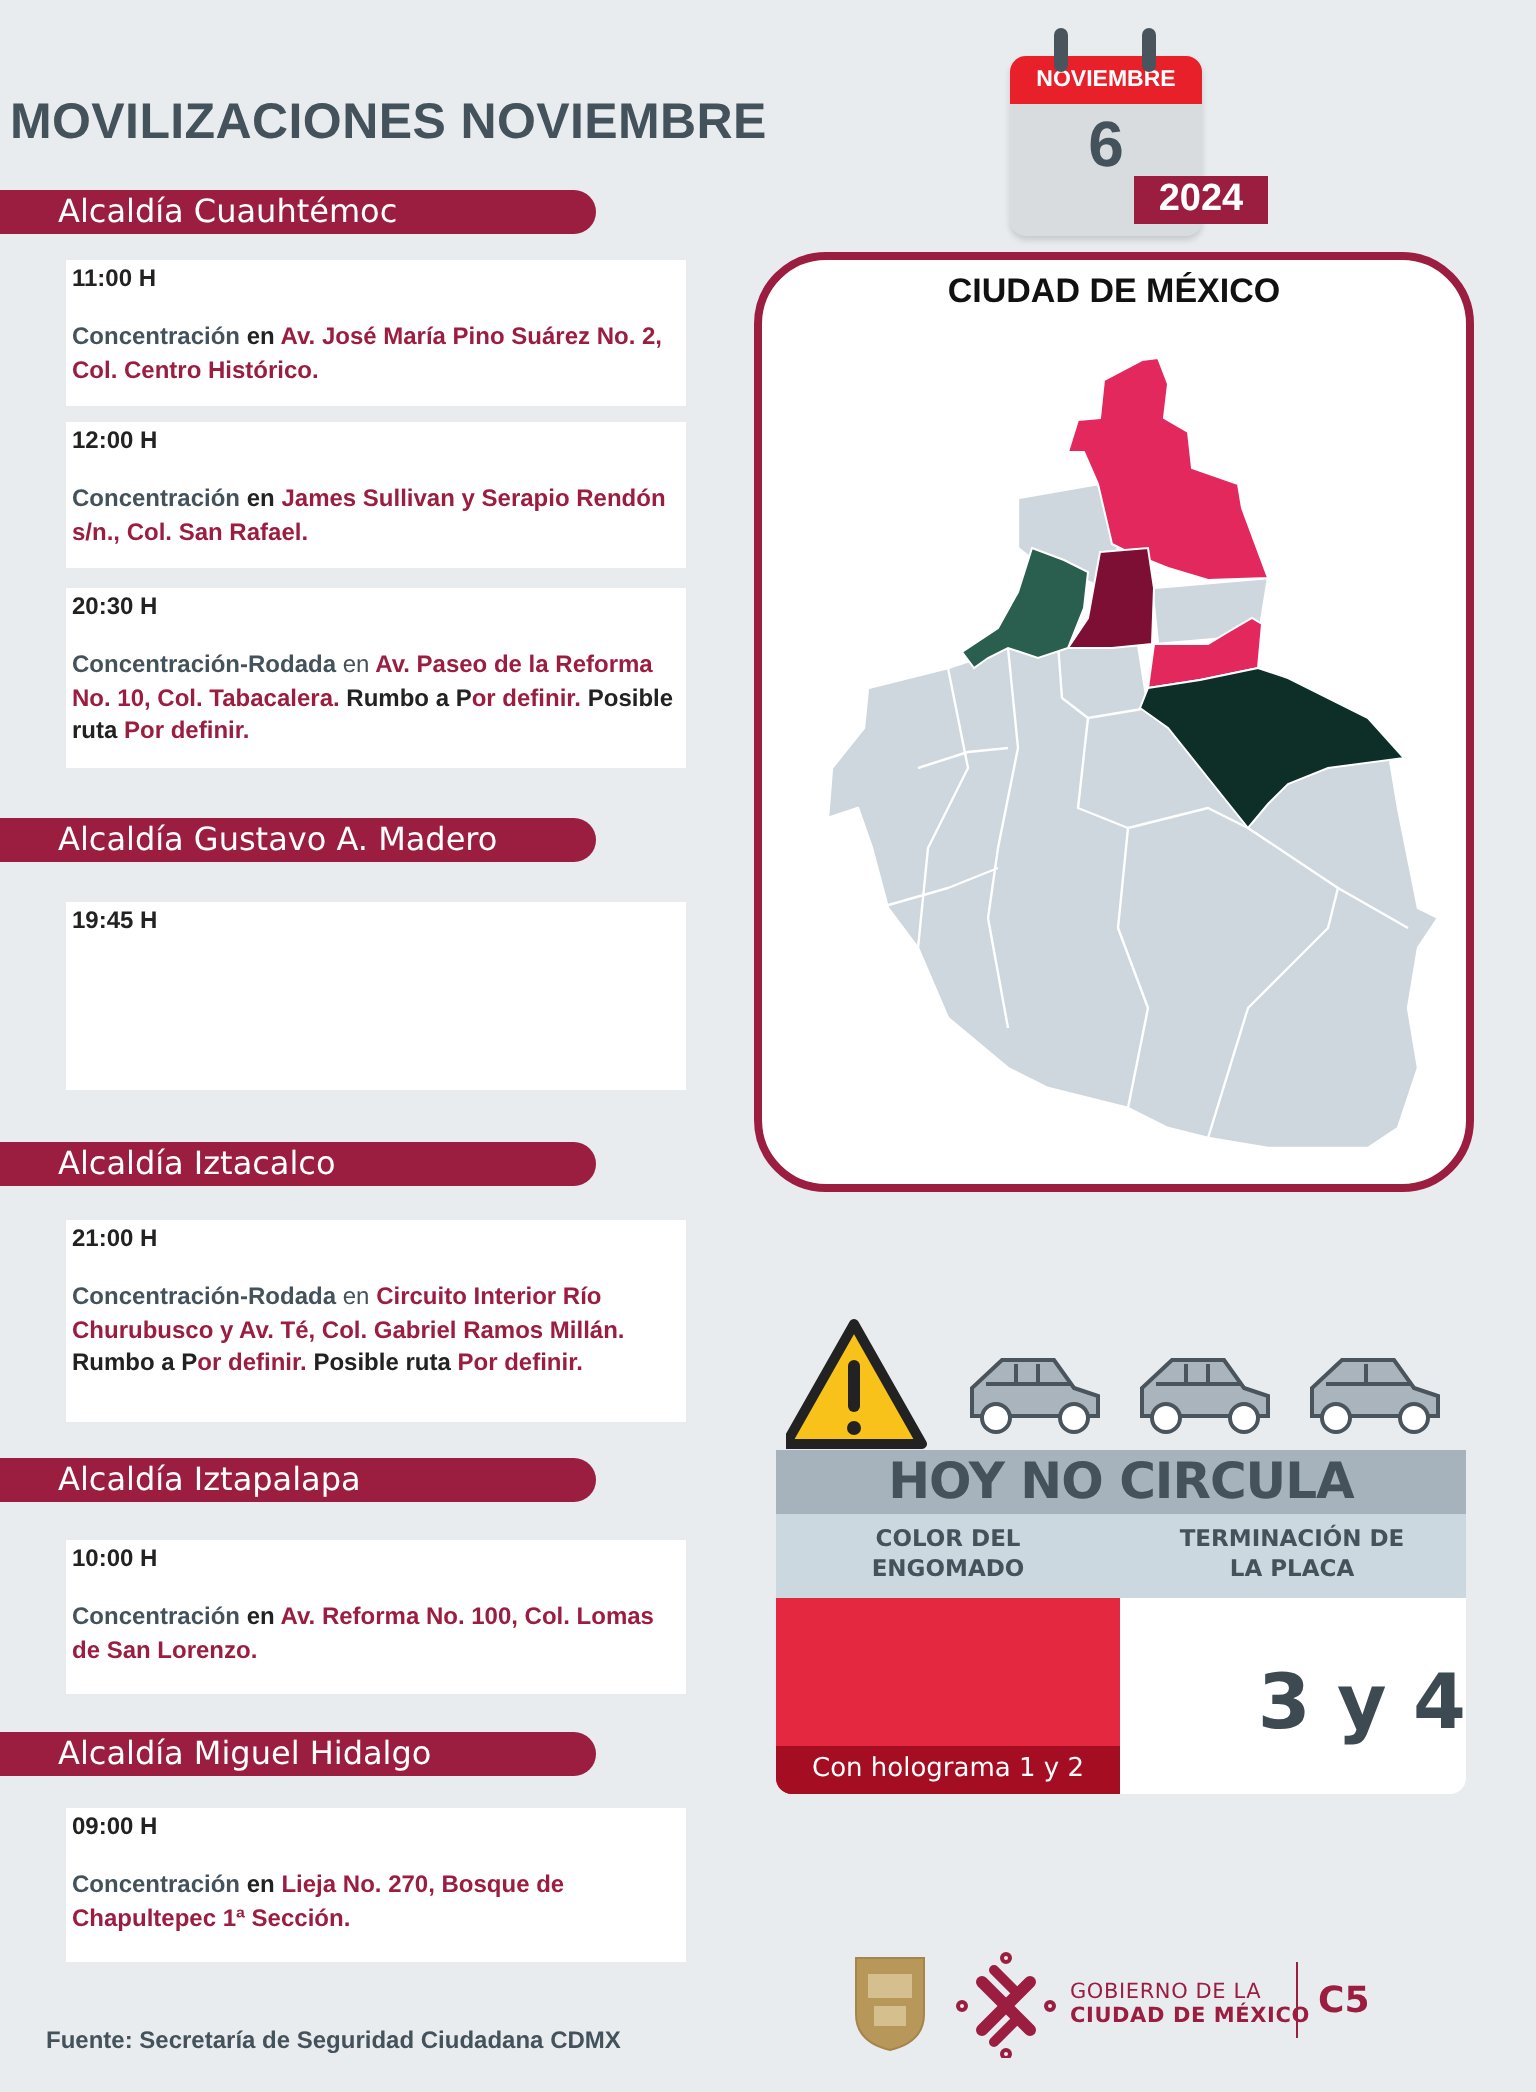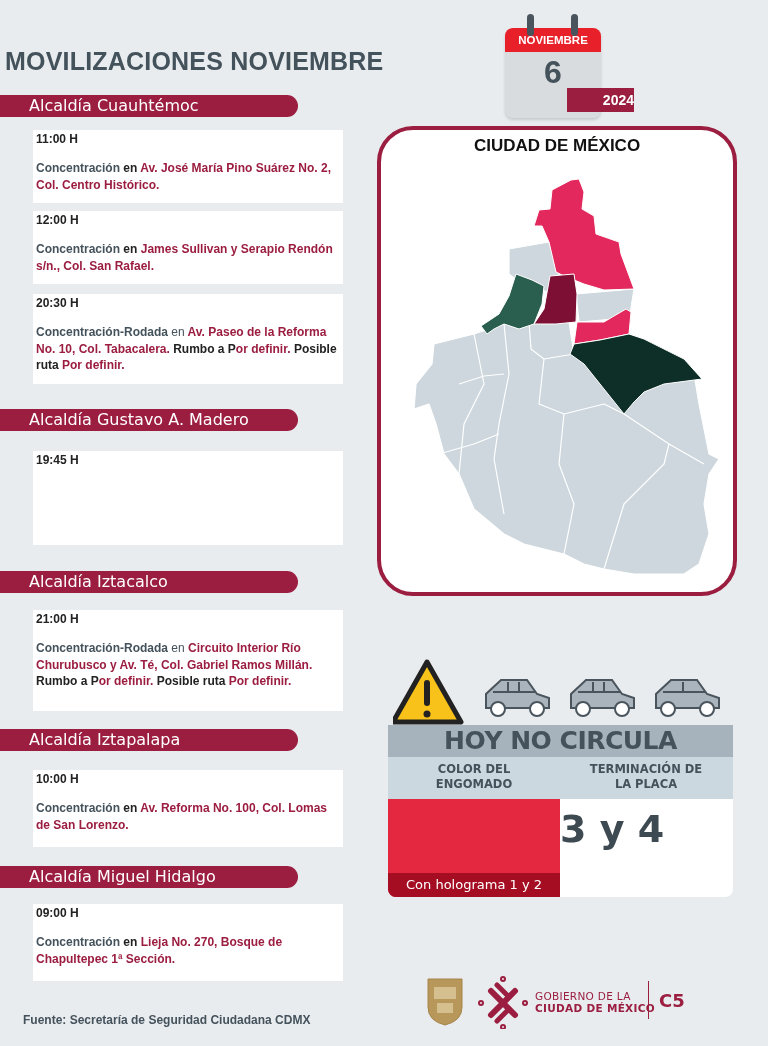--- a/index.html
+++ b/index.html
@@ -34,38 +34,38 @@
   .t-dark { color: #222; }
   .source {
     position: absolute; left: 23px; top: 1013px; font-size: 12px; font-weight: bold; color: #44525c;
   }
   
   .cal { position: absolute; left: 505px; top: 14px; width: 130px; height: 100px; }
   .cal-ring { position: absolute; top: 0; width: 7px; height: 22px; background: #4a545c; border-radius: 4px; }
   .cal-body { position: absolute; left: 0; top: 14px; width: 96px; height: 90px; background: #d9dcdf; border-radius: 8px; box-shadow: 0 2px 3px rgba(0,0,0,0.15); }
   .cal-head { position: absolute; left: 0; top: 0; width: 96px; height: 24px; background: #e8202a; border-radius: 8px 8px 0 0; color: #fff; font-size: 11.5px; font-weight: bold; text-align: center; line-height: 24px; }
   .cal-day { position: absolute; left: 0; top: 26px; width: 96px; text-align: center; font-size: 32px; font-weight: bold; color: #44525c; }
-  .cal-year { position: absolute; left: 62px; top: 74px; width: 67px; height: 24px; background: #9b1d40; color: #fff; font-size: 14px; font-weight: bold; text-align: right; line-height: 24px; }
+  .cal-year { position: absolute; left: 62px; top: 74px; width: 67px; height: 24px; background: #9b1d40; color: #fff; font-size: 19px; font-weight: bold; text-align: center; line-height: 24px; }
   
   .map-card {
     position: absolute; left: 377px; top: 126px; width: 360px; height: 470px;
     border: 4px solid #9b1d40; border-radius: 36px; background: #fff;
   }
   .map-title { position: absolute; left: 0; top: 6px; width: 100%; text-align: center; font-size: 17px; font-weight: bold; color: #111; }
   .map-svg { position: absolute; left: 0; top: 0; }
   
   .hnc-icons { position: absolute; left: 393px; top: 658px; width: 345px; height: 70px; }
   .hnc-banner { position: absolute; left: 388px; top: 725px; width: 345px; height: 32px; background: #a6b3bc; color: #44525c; font-size: 25px; font-weight: bold; text-align: center; line-height: 32px; font-family: "DejaVu Sans", sans-serif; letter-spacing: -0.5px; }
   .hnc-sub { position: absolute; left: 388px; top: 757px; width: 345px; height: 42px; background: #ccd8e0; }
   .hnc-sub div { position: absolute; top: 5px; width: 172px; text-align: center; font-size: 11.5px; font-weight: bold; color: #44525c; line-height: 15px; font-family: "DejaVu Sans", sans-serif; }
   .hnc-left { position: absolute; left: 388px; top: 799px; width: 172px; height: 98px; background: #e4283f; border-radius: 0 0 0 8px; overflow: hidden; }
   .hnc-color { position: absolute; top: 20px; width: 100%; text-align: center; color: #fff; font-size: 23px; font-weight: bold; font-family: "DejaVu Sans", sans-serif; }
   .hnc-holo { position: absolute; bottom: 0; width: 100%; height: 24px; background: #a50e22; color: #fff; text-align: center; font-size: 13px; line-height: 24px; font-family: "DejaVu Sans", sans-serif; }
   .hnc-right { position: absolute; left: 560px; top: 799px; width: 173px; height: 98px; background: #fff; border-radius: 0 0 8px 0; }
-  .hnc-plate { position: absolute; top: 8px; width: 100%; text-align: left; font-size: 38px; font-weight: bold; color: #3e4a52; font-family: "DejaVu Sans", sans-serif; }
+  .hnc-plate { position: absolute; top: 30px; width: 100%; text-align: right; font-size: 38px; font-weight: bold; color: #3e4a52; font-family: "DejaVu Sans", sans-serif; }
   
   .logos { position: absolute; left: 425px; top: 975px; width: 290px; height: 54px; }
   .gob-text { position: absolute; left: 110px; top: 15px; font-size: 10.5px; color: #9b1d40; line-height: 12px; font-family: "DejaVu Sans", sans-serif; letter-spacing: 0.3px; }
   .gob-text .l2 { font-weight: bold; }
   .c5-sep { position: absolute; left: 223px; top: 6px; width: 1px; height: 38px; background: #9b1d40; }
   .c5 { position: absolute; left: 234px; top: 15px; font-size: 18px; font-weight: bold; color: #9b1d40; font-family: "DejaVu Sans", sans-serif; }
 </style>
 </head>
 <body>
 

